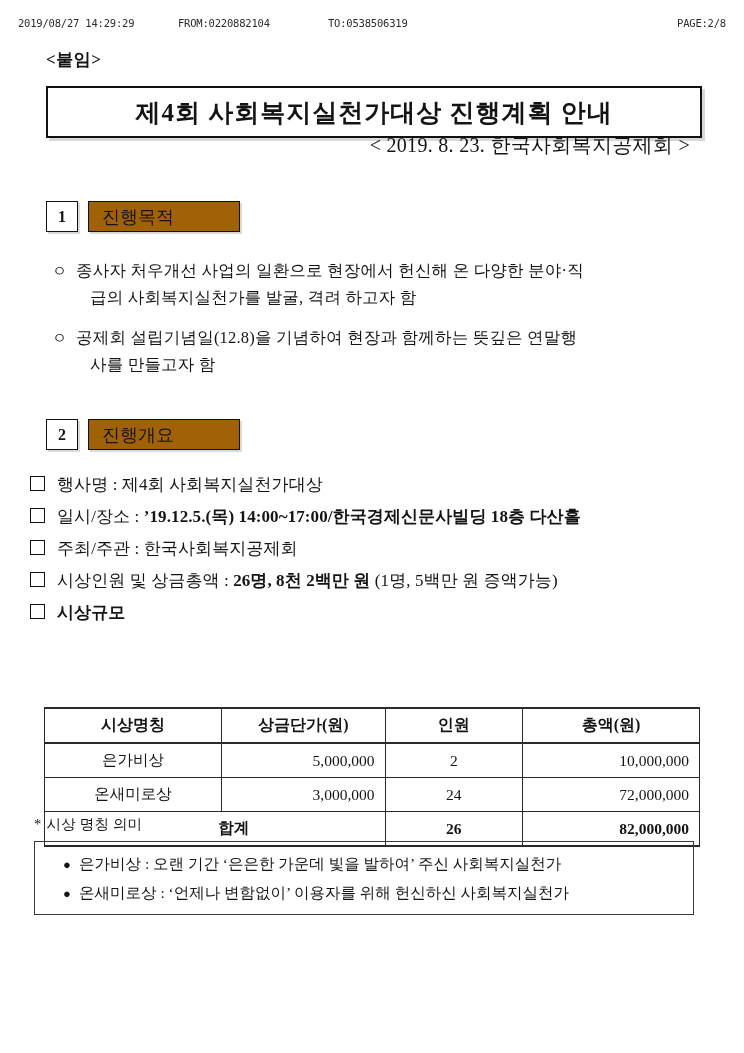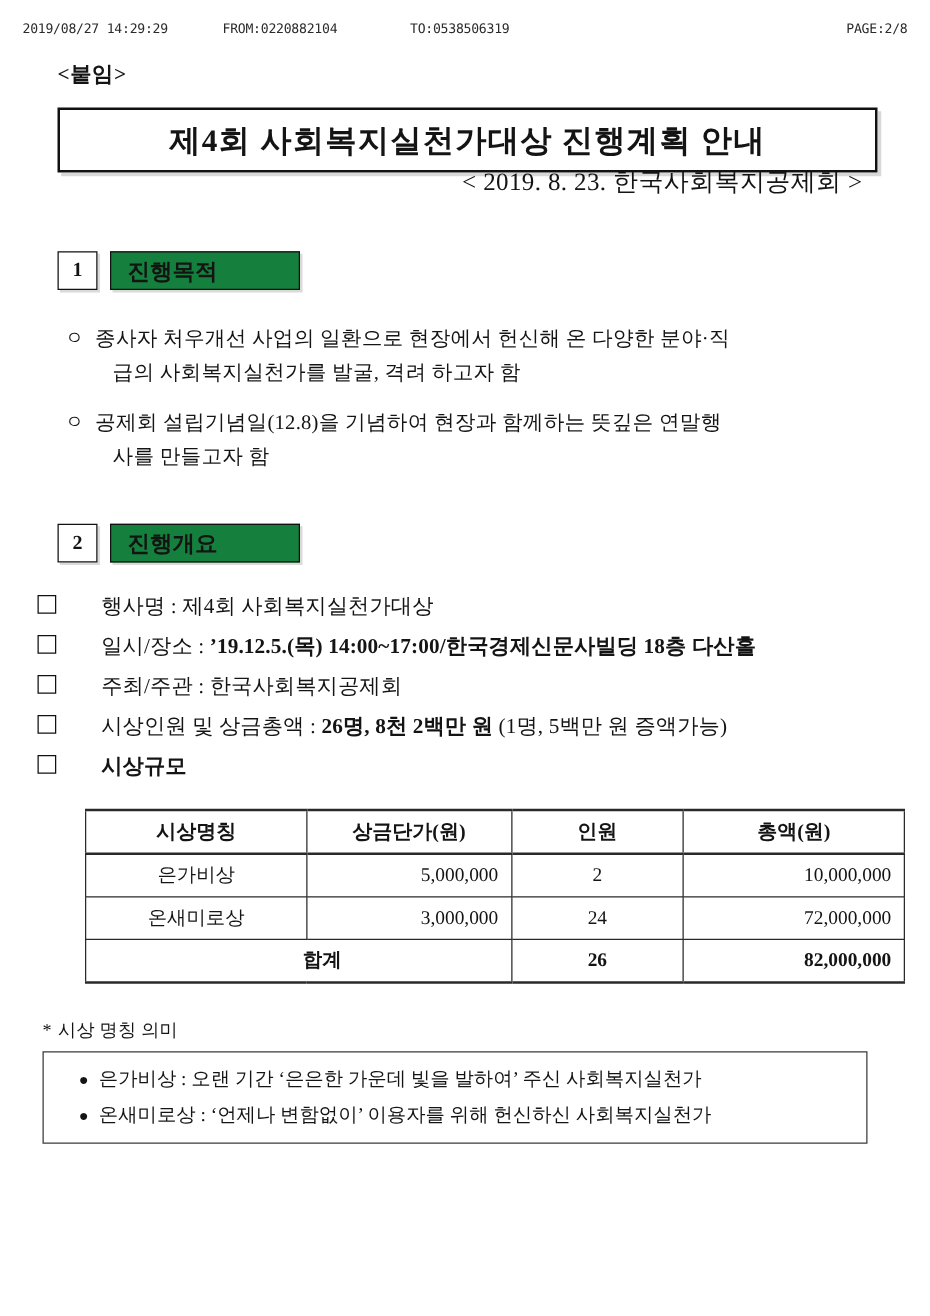--- a/index.html
+++ b/index.html
@@ -101,22 +101,22 @@
   }
   .sec .lbl {
     width: 152px;
     border: 1.6px solid #111;
     box-shadow: 2px 2px 0 #dadada;
     display: flex;
     align-items: center;
     padding-left: 13px;
     box-sizing: border-box;
     font-size: 18px;
-    font-weight: bold;
-    background: #15803d;
+    font-weight: normal;
+    background: #a16207;
   }
   #sec1 { top: 201px; }
   #sec2 { top: 419px; }
 
   
   .purpose {
     position: absolute;
     top: 258px;
     left: 52px;
     width: 640px;
@@ -152,30 +152,29 @@
   }
   .overview .box {
     width: 13px;
     height: 13px;
     border: 1.5px solid #111;
     margin-right: 12px;
     flex: none;
     position: relative;
     top: 1px;
   }
-  .overview .otxt { flex: 1; margin-left: 24px; }
+  .overview .otxt { flex: 1; }
   .overview .b { font-weight: bold; }
 
   
   .tbl-wrap {
     position: absolute;
-    top: 647px;
+    top: 707px;
     left: 44px;
     width: 656px;
-    margin-left: 24px;
   }
   table.award {
     border-collapse: collapse;
     width: 100%;
     font-size: 15.5px;
   }
   table.award th, table.award td {
     border: 1px solid #2a2a2a;
     height: 33px;
     text-align: center;

